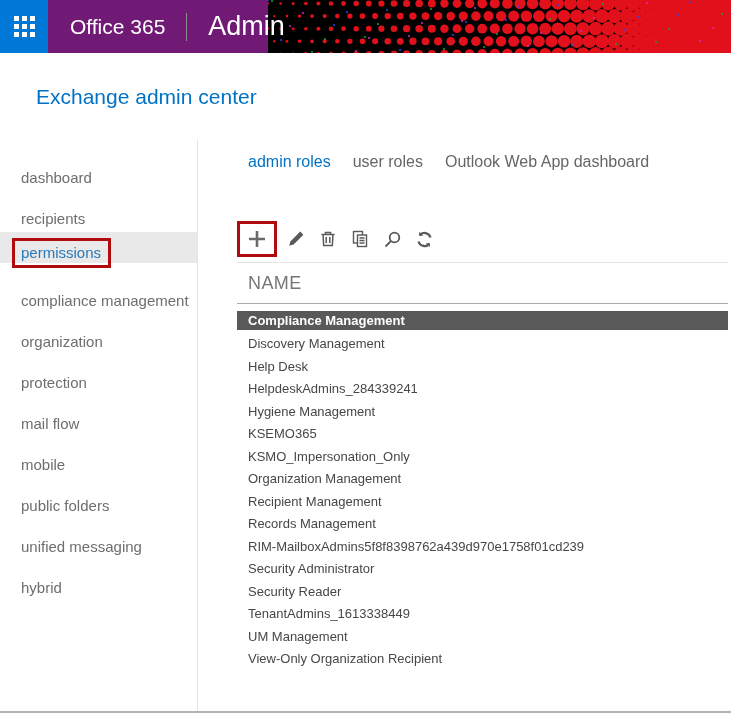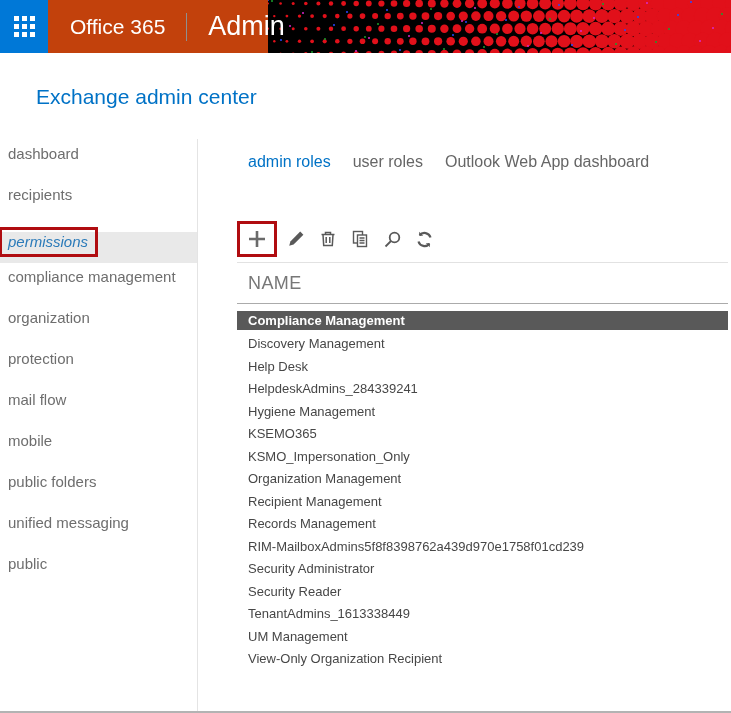--- a/index.html
+++ b/index.html
@@ -7,40 +7,39 @@
   body {
     width: 731px; height: 713px;
     font-family: "Liberation Sans", sans-serif;
     background: #fff;
     overflow: hidden;
     position: relative;
     border-bottom: 2px solid #b3b3b3;
   }
 
   
-  .topbar { height: 53px; background: #c2410c; display: flex; align-items: center; position: relative; overflow: hidden; }
+  .topbar { height: 53px; background: #701a75; display: flex; align-items: center; position: relative; overflow: hidden; }
   .waffle { width: 48px; height: 53px; background: #0078d7; border: none; display: flex; align-items: center; justify-content: center; cursor: pointer; flex: 0 0 auto; padding: 0; }
   .brand { color: #fff; font-size: 21px; margin-left: 22px; cursor: pointer; position: relative; z-index: 2; }
   .topbar-divider { width: 1px; height: 28px; background: #8f8f8f; margin: 0 21px; position: relative; z-index: 2; }
   .section { color: #fff; font-size: 27px; cursor: pointer; position: relative; z-index: 2; }
   .pattern { position: absolute; right: 0; top: 0; width: 463px; height: 53px; z-index: 1; }
 
   
   .page-title { color: #0072c6; font-size: 21px; padding: 16px 0 14px 20px; height: 54px; }
 
   
   .layout { display: flex; height: 604px; }
 
   
   .sidebar { width: 198px; flex: 0 0 198px; border-right: 1px solid #e4e4e4; padding-top: 6px; }
-  .nav-item { height: 41px; display: flex; align-items: flex-start; padding-left: 8px; font-size: 15px; color: #6e6e6e; cursor: pointer; }
+  .nav-item { height: 41px; display: flex; align-items: flex-end; padding-left: 21px; font-size: 15px; color: #6e6e6e; cursor: pointer; }
   .nav-item.selected {
     color: #2a7ab9;
     background: linear-gradient(#fff 5px, #e9e9e9 5px, #e9e9e9 36px, #fff 36px);
-    font-style: italic;
   }
   .nav-label.annotated { border: 3px solid #b00c10; padding: 3px 7px 4px 6px; margin-left: -9px; }
 
   
   .main { flex: 1; padding-left: 39px; padding-right: 3px; }
   .tabs { padding-top: 12px; margin-left: 11px; display: flex; gap: 22px; align-items: flex-end; height: 32px; }
   .tab { font-size: 16px; color: #666; cursor: pointer; white-space: nowrap; }
   .tab.selected { color: #0072c6; }
 
   .toolbar { margin-top: 50px; display: flex; align-items: center; height: 36px; }
@@ -366,21 +365,21 @@
 
       <div class="nav-item">
         <span class="nav-label">public folders</span>
       </div>
 
       <div class="nav-item">
         <span class="nav-label">unified messaging</span>
       </div>
 
       <div class="nav-item">
-        <span class="nav-label">public</span>
+        <span class="nav-label">hybrid</span>
       </div>
     </nav>
 
   <main class="main">
 
     <div class="tabs">
 
         <span class="tab selected">admin roles</span>
 
         <span class="tab">user roles</span>

